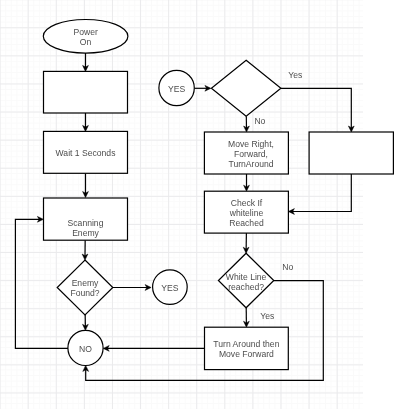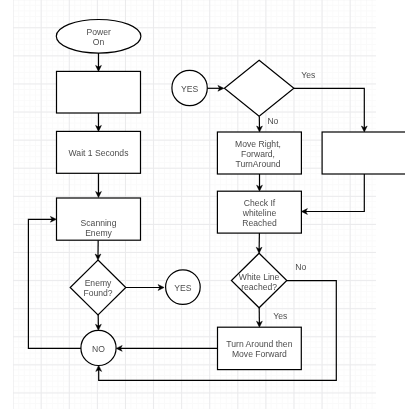--- a/index.html
+++ b/index.html
@@ -12,21 +12,20 @@
   #canvas{
     position:relative;width:363px;height:409px;
     background-color:#ffffff;
     background-image:
       linear-gradient(to right, #eaeaec 1px, transparent 1px),
       linear-gradient(to bottom, #eaeaec 1px, transparent 1px),
       linear-gradient(to right, #fafafa 1px, transparent 1px),
       linear-gradient(to bottom, #fafafa 1px, transparent 1px);
     background-size:28.1px 28.1px, 28.1px 28.1px, 5.62px 5.62px, 5.62px 5.62px;
     background-position:-0.4px -0.8px, -0.4px -0.8px, -0.4px -0.8px, -0.4px -0.8px;
-    margin-left:13px;
   }
   svg.layer{position:absolute;left:0;top:0;width:405px;height:409px;}
   .shape{fill:#ffffff;stroke:#000000;stroke-width:1.2;}
   .edge{fill:none;stroke:#000000;stroke-width:1.2;}
   .ahead{fill:#000000;stroke:#000000;stroke-width:0.5;stroke-linejoin:miter;}
   .nodetext{
     position:absolute;
     -webkit-font-smoothing:antialiased;
     color:#4d4d4d;
     font-size:8.6px;
@@ -119,21 +118,21 @@
     <rect class="shape" x="204.5" y="327.2" width="83.8" height="42.4"></rect>
   </svg>
 
   <div class="nodetext" style="left:85.6px;top:35.7px">Power<br>On</div>
   <div class="nodetext" style="left:85.5px;top:152.4px">Wait 1 Seconds</div>
   <div class="nodetext" style="left:85.5px;top:227px">Scanning<br>Enemy</div>
   <div class="nodetext" style="left:85.0px;top:287.2px">Enemy<br>Found?</div>
   <div class="nodetext" style="left:85.5px;top:347.9px">NO</div>
   <div class="nodetext" style="left:169.9px;top:287.1px">YES</div>
   <div class="nodetext" style="left:176.6px;top:88px">YES</div>
-  <div class="nodetext" style="left:245px;top:153px">Move Right,<br>Forward,<br>TurnAround</div>
+  <div class="nodetext" style="left:251px;top:153px">Move Right,<br>Forward,<br>TurnAround</div>
   <div class="nodetext" style="left:246.5px;top:212.1px">Check If<br>whiteline<br>Reached</div>
   <div class="nodetext" style="left:246.4px;top:348.4px">Turn Around then<br>Move Forward</div>
   <div class="nodetext" style="left:246.1px;top:280.7px">White Line<br>reached?</div>
 
   <div class="edgelabel" style="left:295.3px;top:74.3px">Yes</div>
   <div class="edgelabel" style="left:259.9px;top:120.0px">No</div>
   <div class="edgelabel" style="left:287.7px;top:266.2px">No</div>
   <div class="edgelabel" style="left:267.3px;top:315.3px">Yes</div>
 </div>
 

